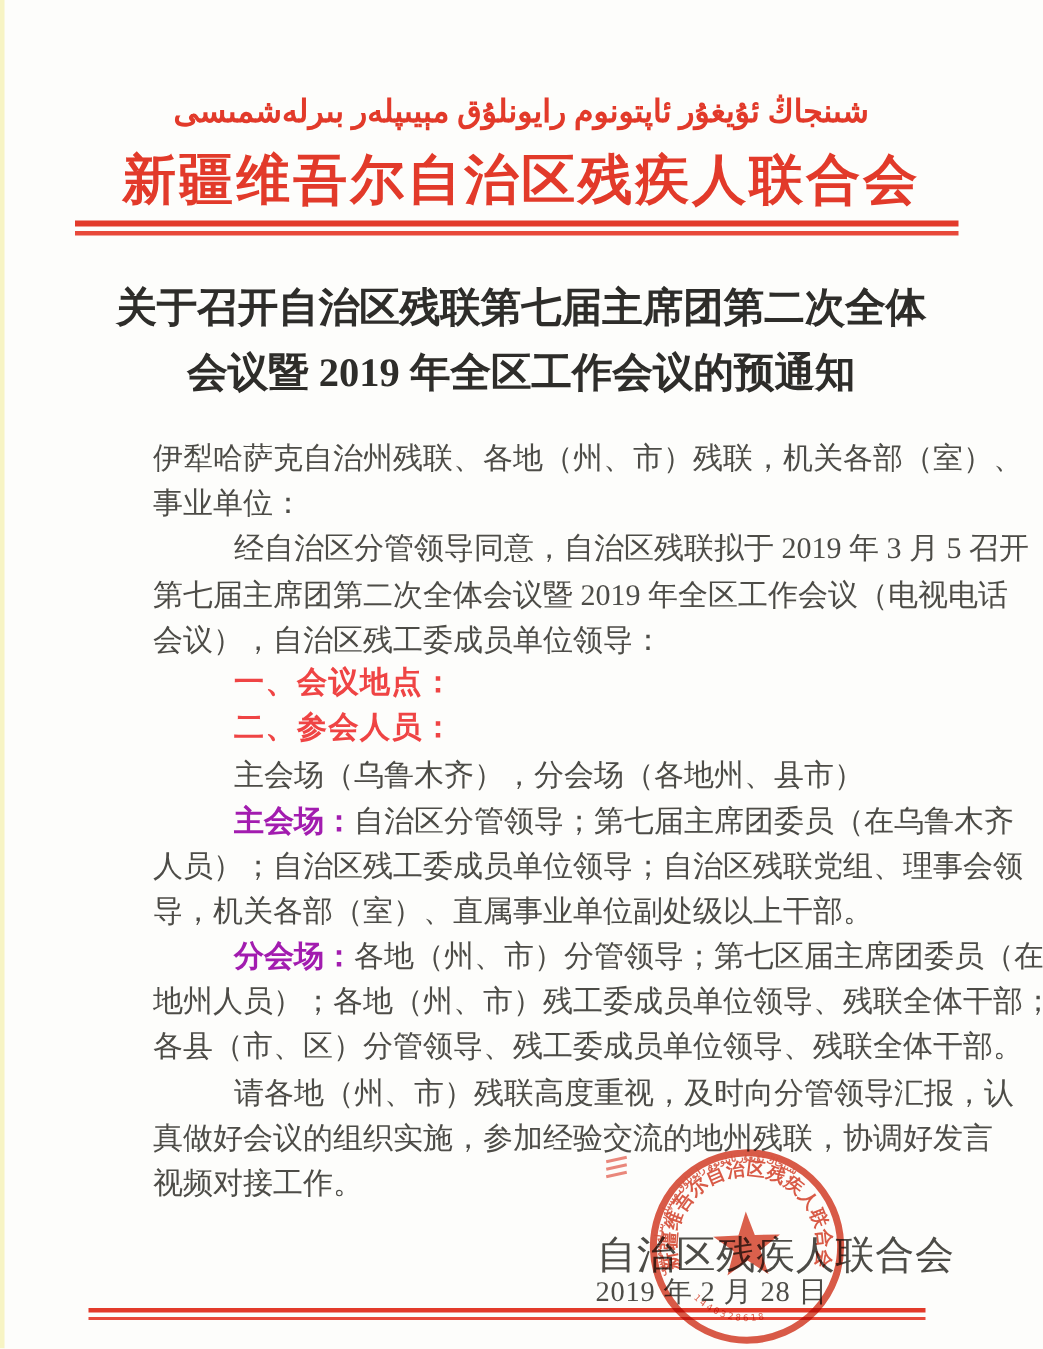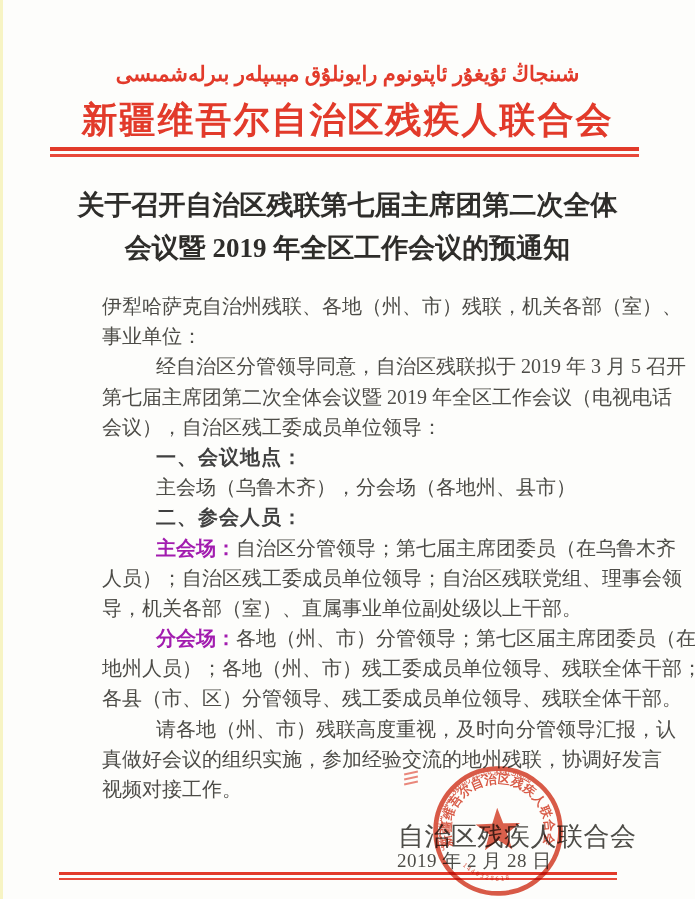--- a/index.html
+++ b/index.html
@@ -33,21 +33,21 @@
     color:#2e2d2a;font-size:27px;font-weight:bold;line-height:43px;
   }
 
   
   .body-text{
     position:absolute;left:62px;top:291px;width:580px;
     color:#4d4c47;font-size:20px;
   }
   .bline{height:30.2px;line-height:30.2px;white-space:nowrap;margin-left:40px;}
   .bline.indent{padding-left:54px;}
-  .bline.hd{font-family:Liberation Serif, serif;font-weight:bold;color:#404040;letter-spacing:1px;}
+  .bline.hd{font-family:Liberation Mono, monospace;font-weight:bold;color:#ef4444;letter-spacing:1px;}
   .bline .lead{font-family:"Liberation Sans","DejaVu Sans",sans-serif;font-weight:bold;color:#a21caf;}
 
   
   .sig-org{
     position:absolute;top:819px;left:398px;
     color:#4d4c47;font-size:26px;letter-spacing:.5px;white-space:nowrap;
   }
   .sig-date{
     position:absolute;top:848px;left:397px;
     color:#4d4c47;font-size:19px;letter-spacing:.5px;white-space:nowrap;
@@ -90,22 +90,22 @@
     <div>会议暨 2019 年全区工作会议的预通知</div>
   </div>
 
   <div class="body-text">
     <div class="bline"><span class="lead"></span><span>伊犁哈萨克自治州残联、各地（州、市）残联，机关各部（室）、</span></div>
     <div class="bline"><span class="lead"></span><span>事业单位：</span></div>
     <div class="bline indent"><span class="lead"></span><span>经自治区分管领导同意，自治区残联拟于 2019 年 3 月 5 召开</span></div>
     <div class="bline"><span class="lead"></span><span>第七届主席团第二次全体会议暨 2019 年全区工作会议（电视电话</span></div>
     <div class="bline"><span class="lead"></span><span>会议），自治区残工委成员单位领导：</span></div>
     <div class="bline indent hd"><span>一、会议地点：</span></div>
+    <div class="bline indent hd"><span>二、参会人员：</span></div>
     <div class="bline indent"><span class="lead"></span><span>主会场（乌鲁木齐），分会场（各地州、县市）</span></div>
-    <div class="bline indent hd"><span>二、参会人员：</span></div>
     <div class="bline indent"><span class="lead">主会场：</span><span>自治区分管领导；第七届主席团委员（在乌鲁木齐</span></div>
     <div class="bline"><span class="lead"></span><span>人员）；自治区残工委成员单位领导；自治区残联党组、理事会领</span></div>
     <div class="bline"><span class="lead"></span><span>导，机关各部（室）、直属事业单位副处级以上干部。</span></div>
     <div class="bline indent"><span class="lead">分会场：</span><span>各地（州、市）分管领导；第七区届主席团委员（在</span></div>
     <div class="bline"><span class="lead"></span><span>地州人员）；各地（州、市）残工委成员单位领导、残联全体干部；</span></div>
     <div class="bline"><span class="lead"></span><span>各县（市、区）分管领导、残工委成员单位领导、残联全体干部。</span></div>
     <div class="bline indent"><span class="lead"></span><span>请各地（州、市）残联高度重视，及时向分管领导汇报，认</span></div>
     <div class="bline"><span class="lead"></span><span>真做好会议的组织实施，参加经验交流的地州残联，协调好发言</span></div>
     <div class="bline"><span class="lead"></span><span>视频对接工作。</span></div>
   </div>

